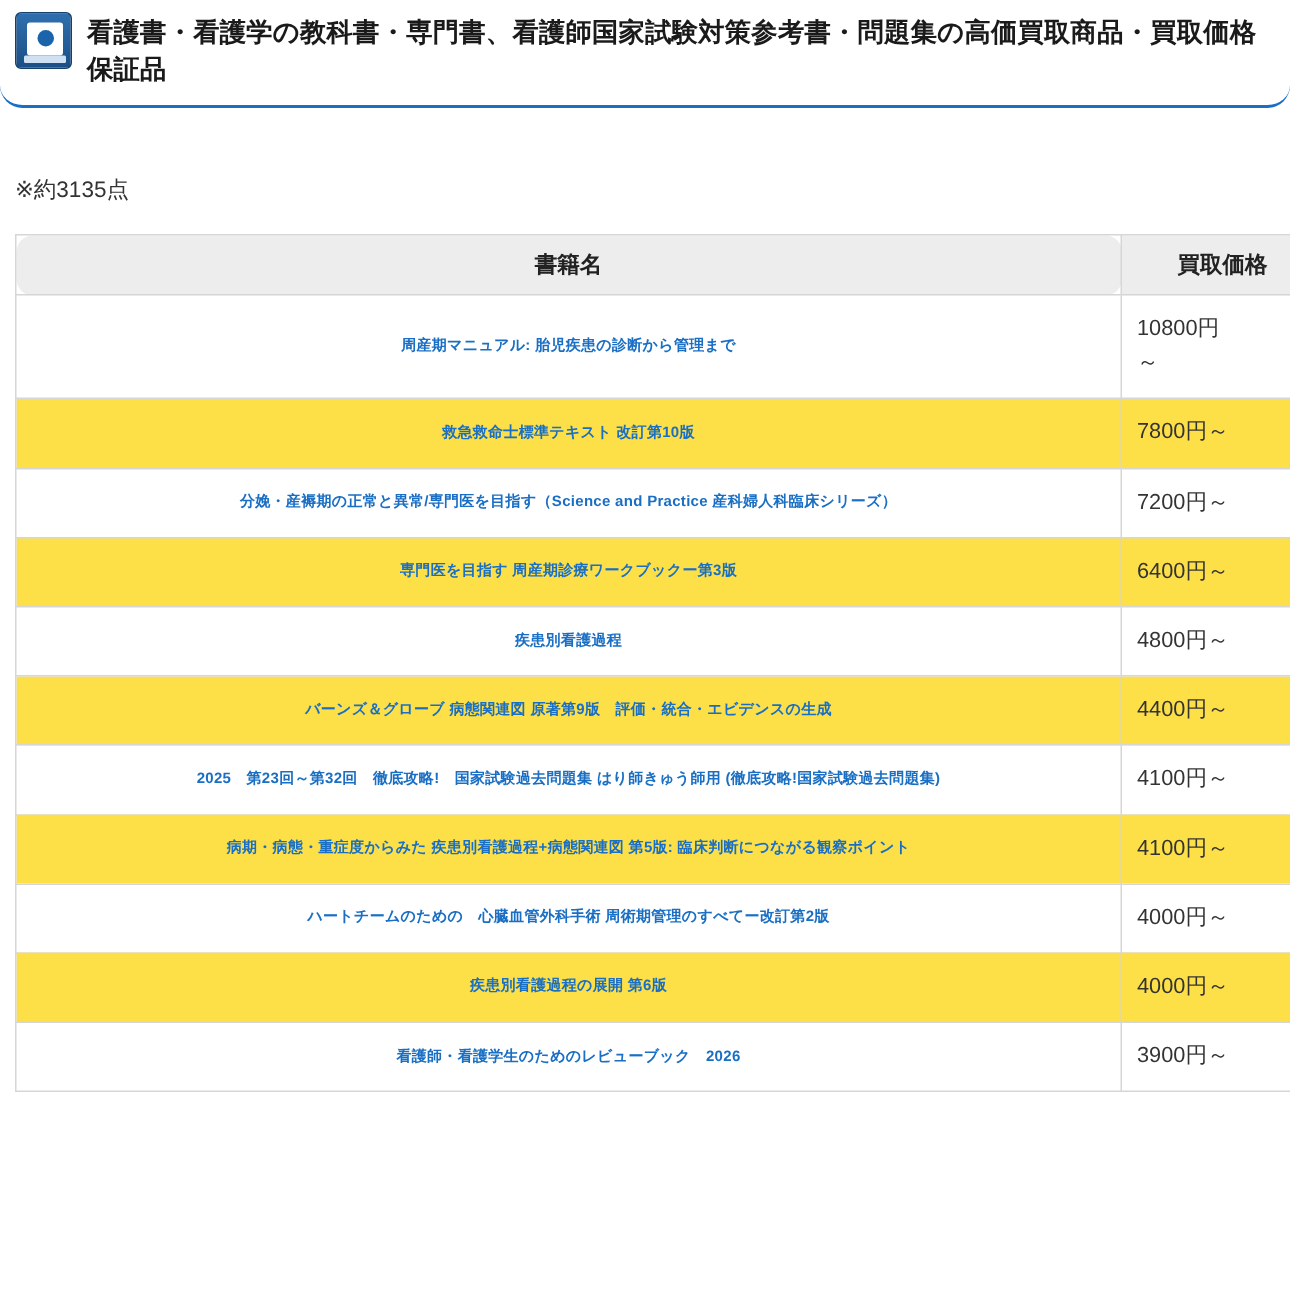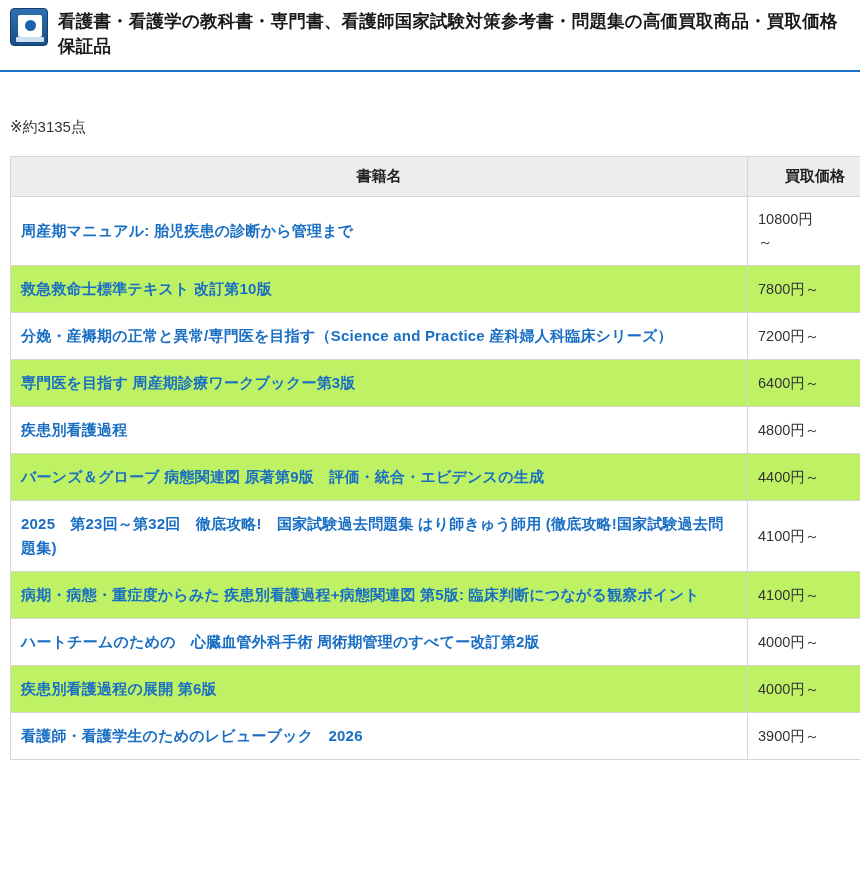--- a/index.html
+++ b/index.html
@@ -18,20 +18,21 @@
     width: 860px;
     box-sizing: border-box;
     padding: 0;
   }
   
   .header {
     display: flex;
     align-items: flex-start;
     padding: 8px 12px 10px 10px;
     border-bottom: 2px solid #1a6fc4;
+    border-radius: 15px;
   }
   .header-icon {
     flex: 0 0 auto;
     width: 38px;
     height: 38px;
     border-radius: 4px;
     background: linear-gradient(#2f6fae, #1b4f86);
     border: 1px solid #14406e;
     margin-right: 10px;
     position: relative;
@@ -98,43 +99,44 @@
   }
   table.books thead th {
     background: #ededed;
     border: 1px solid #d6d6d6;
     font-size: 15px;
     font-weight: bold;
     color: #222222;
     padding: 10px 8px;
     text-align: center;
   }
-  table.books th.col-title { width: 720px; }
+  table.books th.col-title { width: 720px; border-radius: 11px; }
   table.books th.col-price { width: 118px; }
   table.books tbody td {
     border: 1px solid #d6d6d6;
     padding: 11px 10px;
-    font-size: 15px;
+    font-size: 10px;
     vertical-align: middle;
+    text-align: center;
   }
   table.books tbody td.title {
     font-weight: bold;
     color: #1a6fc4;
     line-height: 1.6;
     letter-spacing: 0.2px;
   }
   table.books tbody td.price {
     color: #333333;
     font-size: 14.5px;
     line-height: 1.6;
     text-align: left;
     white-space: pre-line;
   }
   table.books tbody tr.even td {
-    background: #bef264;
+    background: #fde047;
   }
   table.books tbody tr.odd td {
     background: #ffffff;
   }
 </style>
 </head>
 <body>
 
 <div class="page">
 

